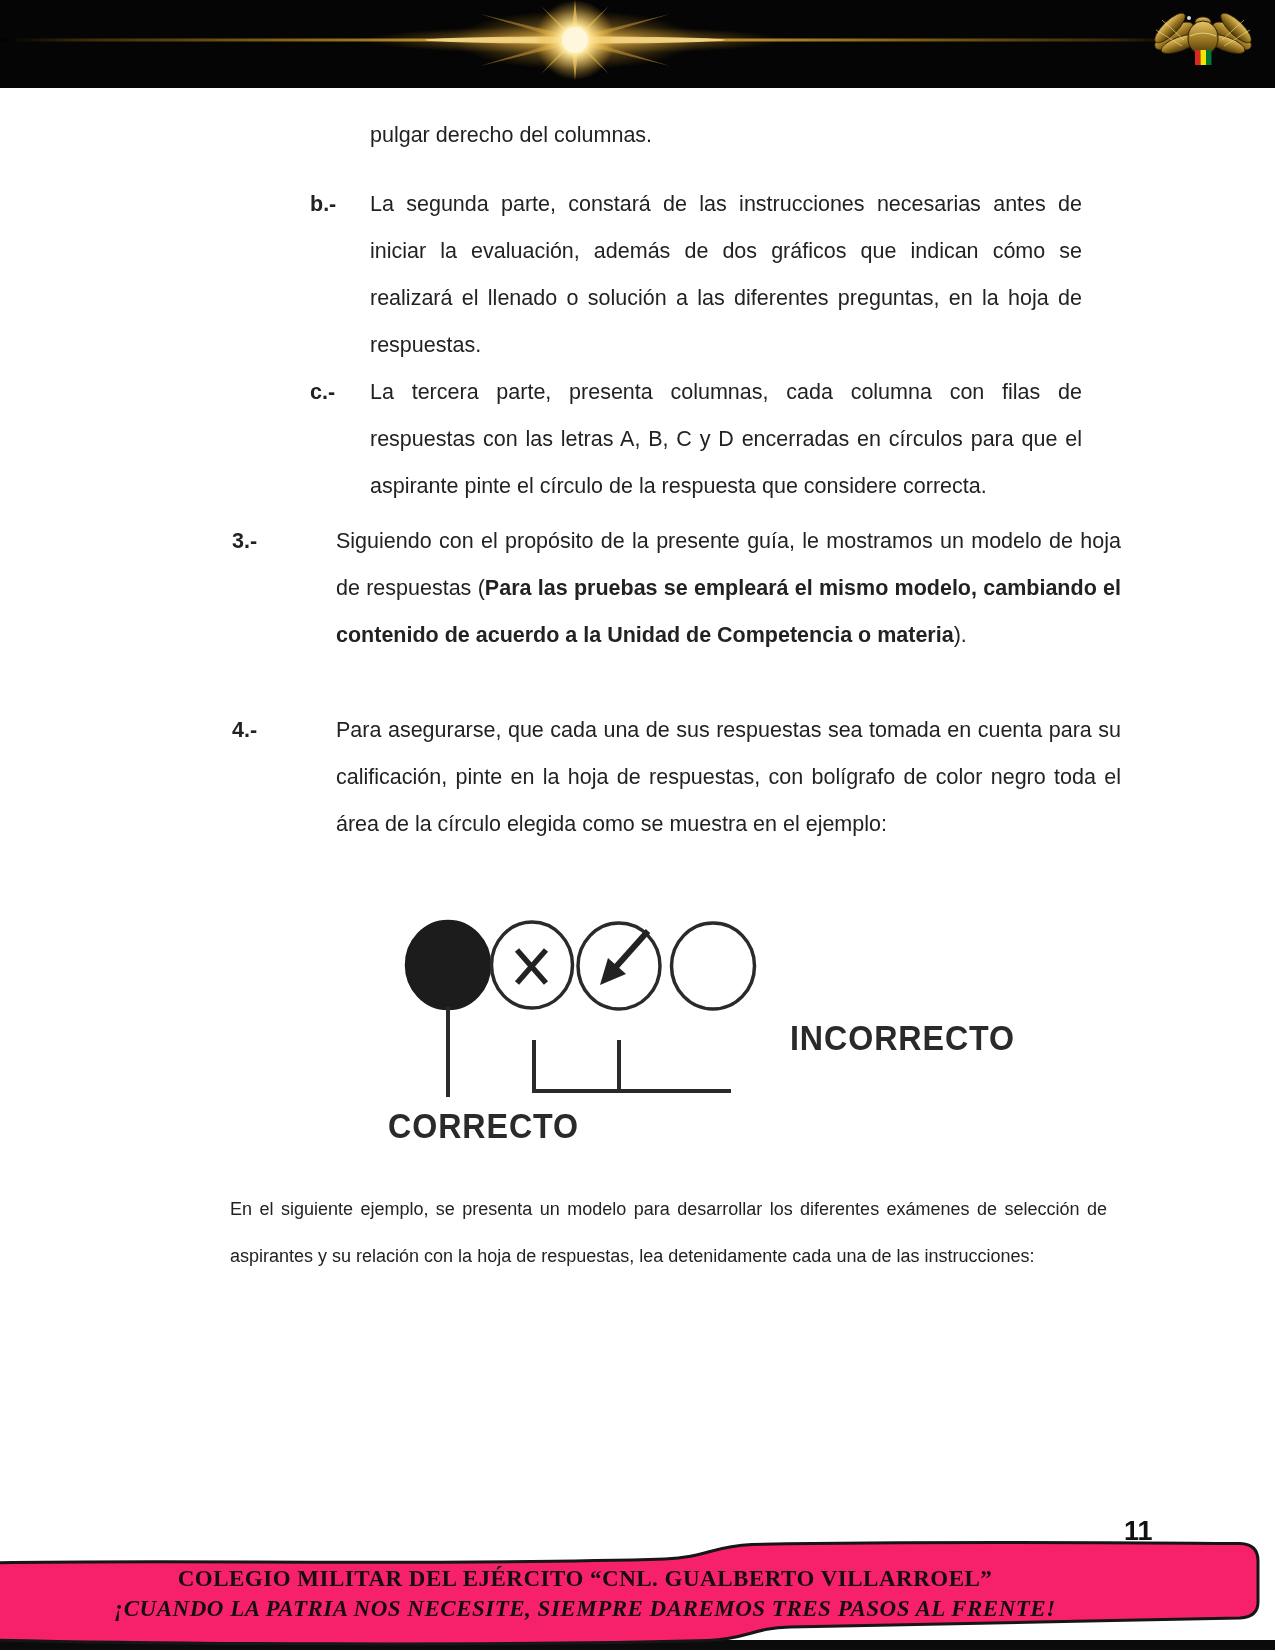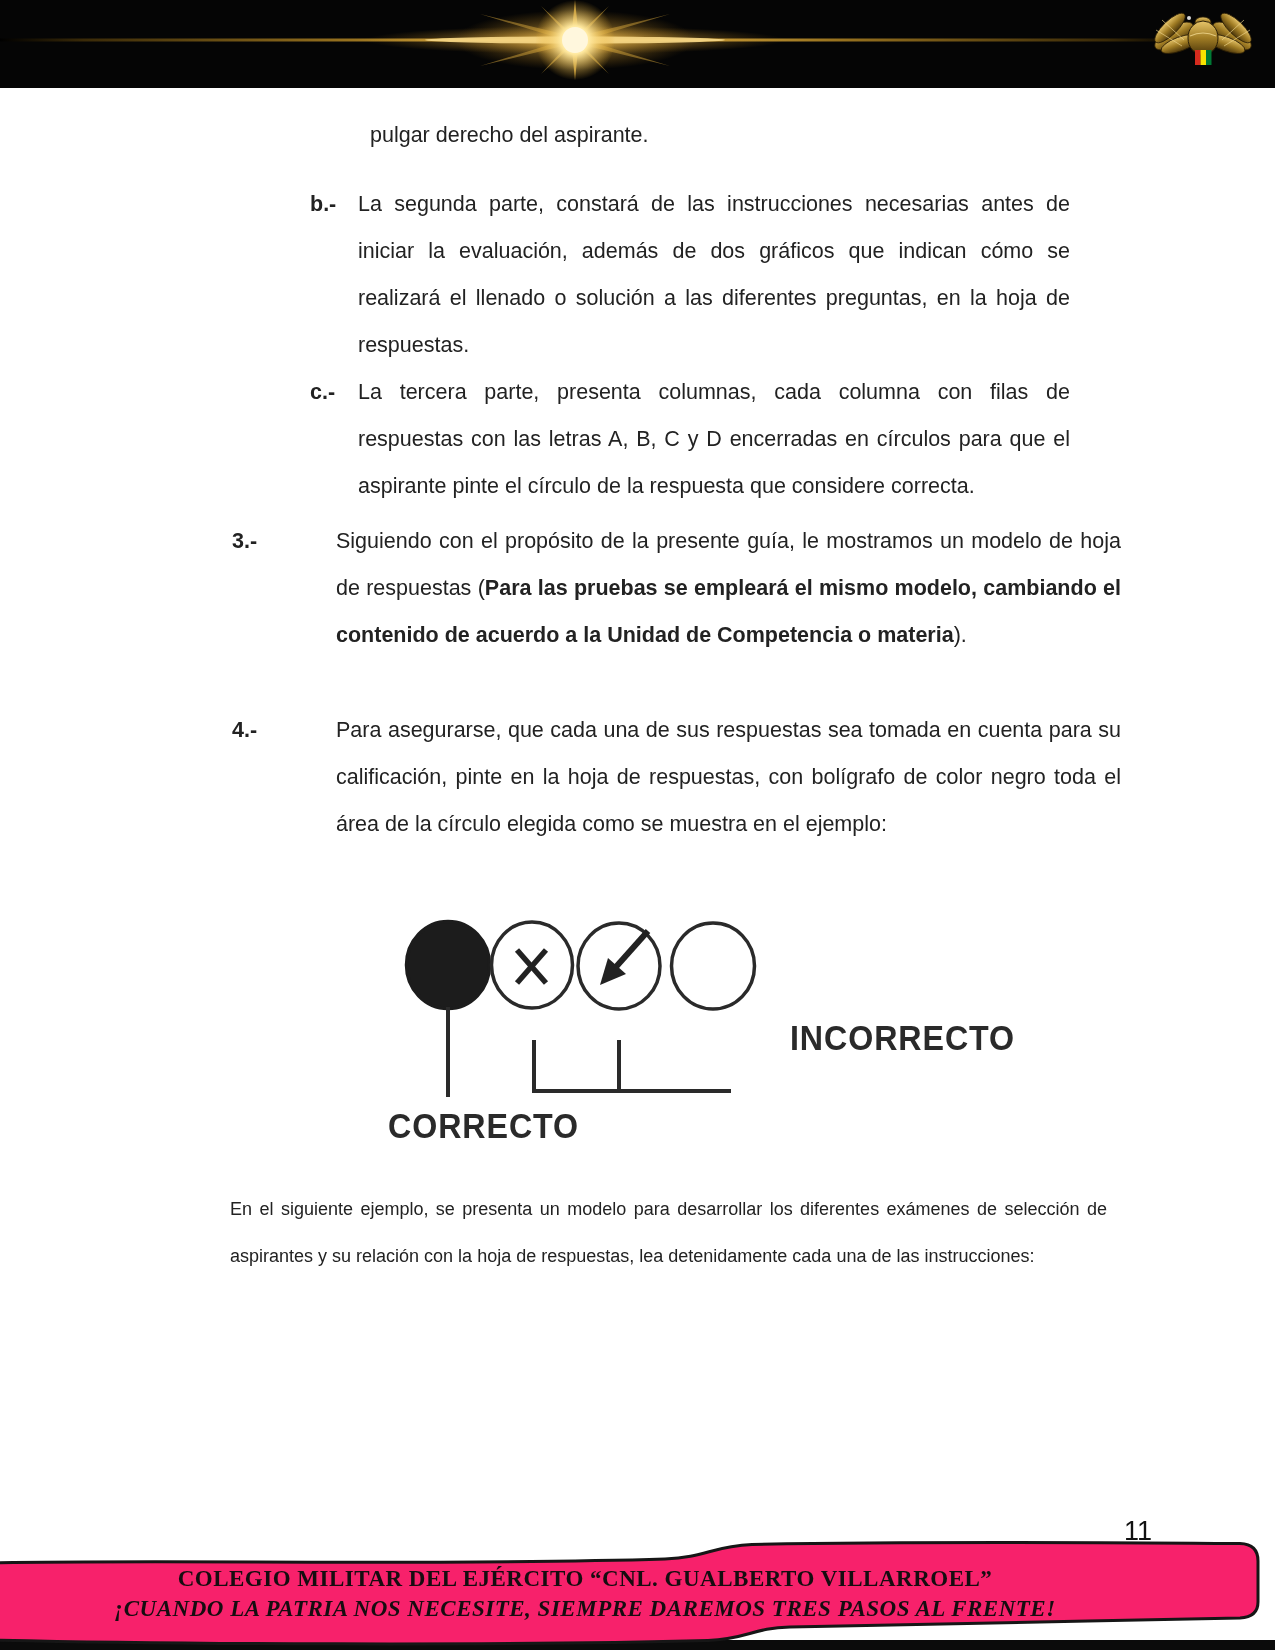--- a/index.html
+++ b/index.html
@@ -10,27 +10,27 @@
   }
   
   .header-band{position:absolute;left:0;top:0;width:1275px;height:88px;display:block;}
   
   .bodytext{font-size:21.5px;line-height:47px;text-align:justify;color:#222;}
   .cont-line{position:absolute;left:370px;top:112px;width:712px;}
   .item{position:absolute;}
   .item .lbl{position:absolute;font-weight:700;}
   .item .txt{display:block;}
   .item-b{left:310px;top:181px;width:772px;}
-  .item-b .txt,.item-c .txt{margin-left:48px;width:712px;}
+  .item-b .txt,.item-c .txt{margin-left:60px;width:712px;}
   .item-c{left:310px;top:369px;width:772px;}
   .item-3{left:232px;top:518px;width:849px;}
   .item-3 .txt,.item-4 .txt{margin-left:104px;width:785px;}
   .item-4{left:232px;top:707px;width:849px;}
   .closing{position:absolute;left:230px;top:1186px;width:877px;font-size:18px;line-height:47px;text-align:justify;color:#222;}
-  .pagenum{position:absolute;left:1124px;top:1516px;font-size:27px;font-weight:400;color:#111;}
+  .pagenum{position:absolute;left:1124px;top:1516px;font-size:27px;font-weight:700;color:#111;}
   
   .diagram-svg{position:absolute;left:0;top:0;width:1275px;height:1650px;pointer-events:none;}
   .diag-label{position:absolute;font-weight:700;color:#2a2a2a;transform:scaleX(.92);transform-origin:left center;letter-spacing:1px;}
   .lbl-correcto{left:388px;top:1106px;font-size:35px;}
   .lbl-incorrecto{left:790px;top:1018px;font-size:35px;}
   
   .footer-svg{position:absolute;left:0;top:1528px;width:1275px;height:122px;display:block;}
   .footer-text{position:absolute;left:15px;width:1140px;text-align:center;color:#160d10;
     font-family:"Liberation Serif", serif;font-weight:700;}
   .footer-line1{top:1566px;font-size:23px;letter-spacing:.5px;}
@@ -118,21 +118,21 @@
 
       <g>
         <rect x="47" y="44" width="5.5" height="15" fill="#D52B1E"></rect>
         <rect x="52.5" y="44" width="5.5" height="15" fill="#F9E300"></rect>
         <rect x="58" y="44" width="5.5" height="15" fill="#007934"></rect>
       </g>
       <circle cx="41" cy="12" r="2" fill="#ffffff" opacity="0.85"></circle>
     </g>
   </svg>
 
-  <div class="bodytext cont-line">pulgar derecho del aspirante.</div>
+  <div class="bodytext cont-line">pulgar derecho del columnas.</div>
 
   <div class="item item-b bodytext">
     <span class="lbl">b.-</span>
     <span class="txt">La segunda parte, constará de las instrucciones necesarias antes de iniciar la evaluación, además de dos gráficos que indican cómo se realizará el llenado o solución a las diferentes preguntas, en la hoja de respuestas.</span>
   </div>
 
   <div class="item item-c bodytext">
     <span class="lbl">c.-</span>
     <span class="txt">La tercera parte, presenta columnas, cada columna con filas de respuestas con las letras A, B, C y D encerradas en círculos para que el aspirante pinte el círculo de la respuesta que considere correcta.</span>
   </div>

